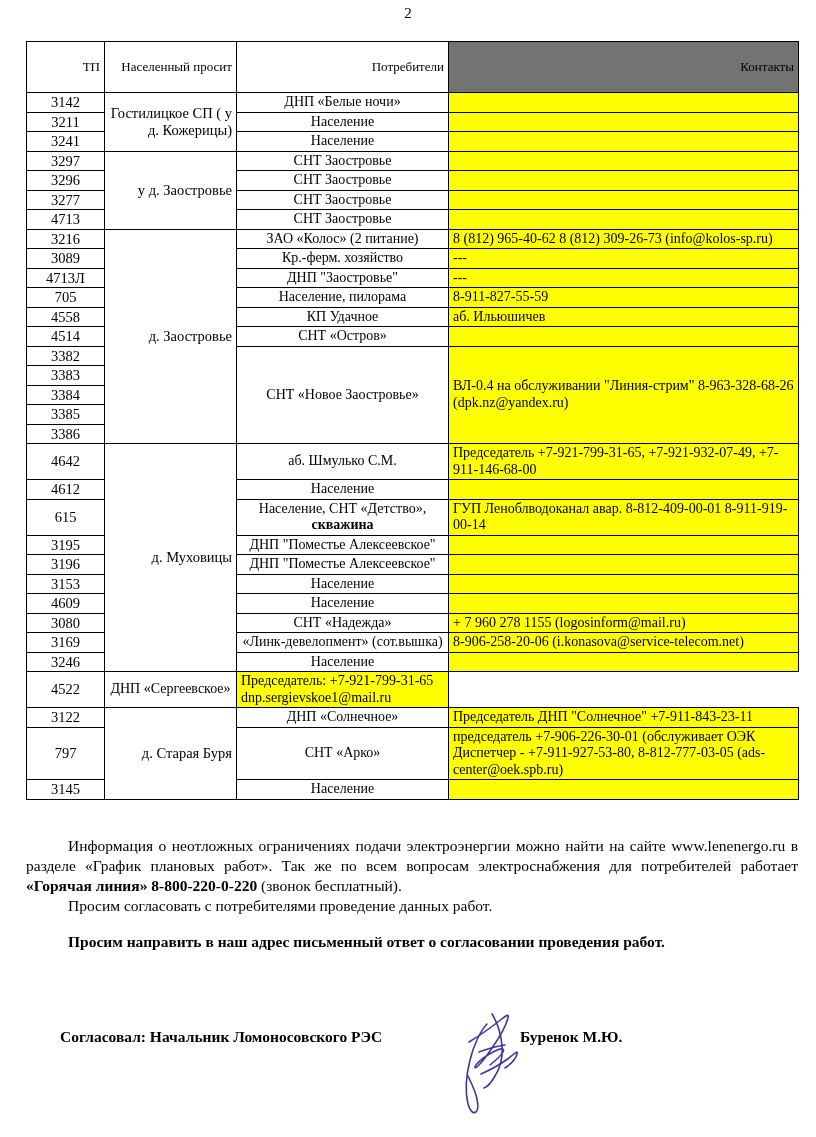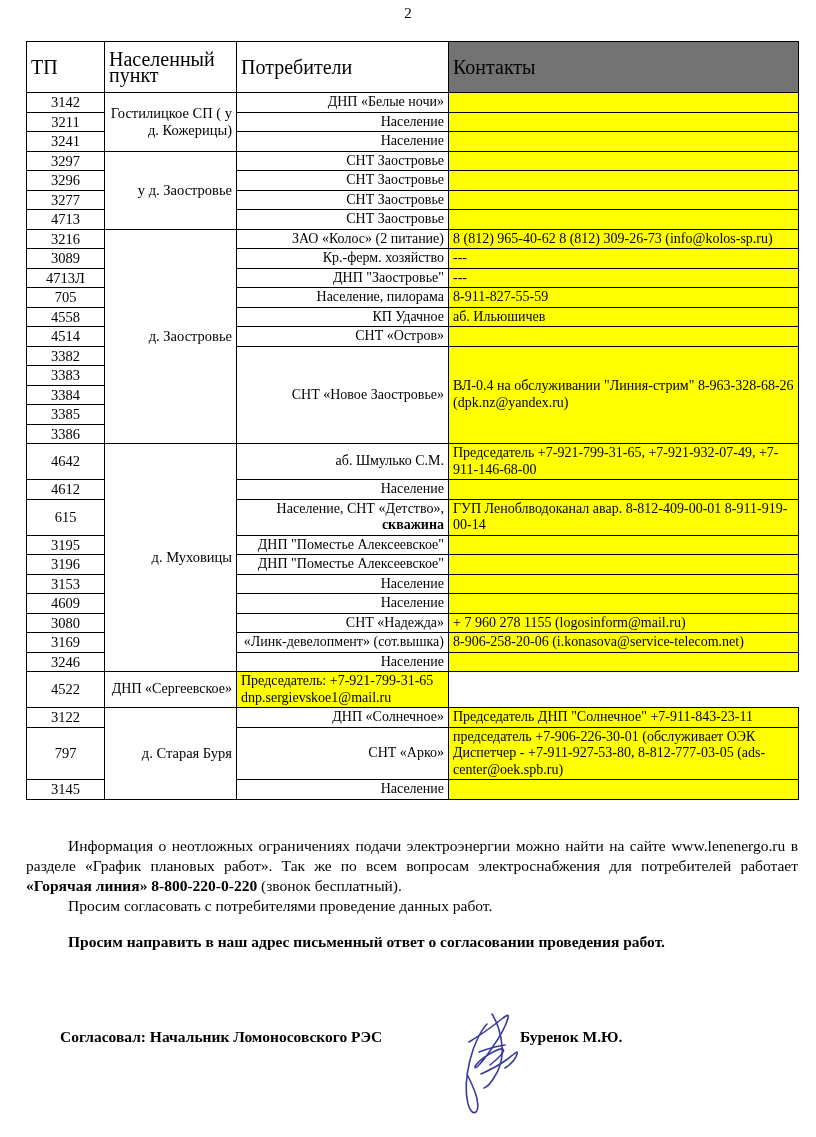--- a/index.html
+++ b/index.html
@@ -44,37 +44,37 @@
     vertical-align: middle;
     line-height: 16.5px;
     font-weight: normal;
   }
   col.c-tp      { width: 78px; }
   col.c-place   { width: 132px; }
   col.c-cons    { width: 212px; }
   col.c-contact { width: 350px; }
 
   th.hdr {
-    text-align: left;
+    text-align: right;
     font-weight: bold;
-    font-size: 20px;
+    font-size: 13px;
     height: 48px;
   }
   td.tp {
     text-align: center;
     font-weight: bold;
     font-size: 14.5px;
   }
   td.place {
     text-align: right;
     font-weight: bold;
     font-size: 14.5px;
   }
   td.cons {
-    text-align: right;
+    text-align: center;
     font-size: 14px;
   }
   td.contact {
     text-align: left;
     font-size: 14px;
     background: #FFFF00;
   }
   th.contact-hdr {
     background: #737373;
   }
@@ -133,21 +133,21 @@
   <table class="main-table">
     <colgroup>
       <col class="c-tp">
         <col class="c-place">
         <col class="c-cons">
         <col class="c-contact">
     </colgroup>
     <thead>
       <tr>
         <th class="hdr">ТП</th>
-        <th class="hdr">Населенный пункт</th>
+        <th class="hdr">Населенный просит</th>
         <th class="hdr">Потребители</th>
         <th class="hdr contact-hdr">Контакты</th>
       </tr>
     </thead>
     <tbody id="table-body">
         <tr>
           <td class="tp">3142</td>
           <td class="place" rowspan="3">Гостилицкое СП ( у д. Кожерицы)</td>
           <td class="cons">ДНП «Белые ночи»</td>
           <td class="contact"></td>

